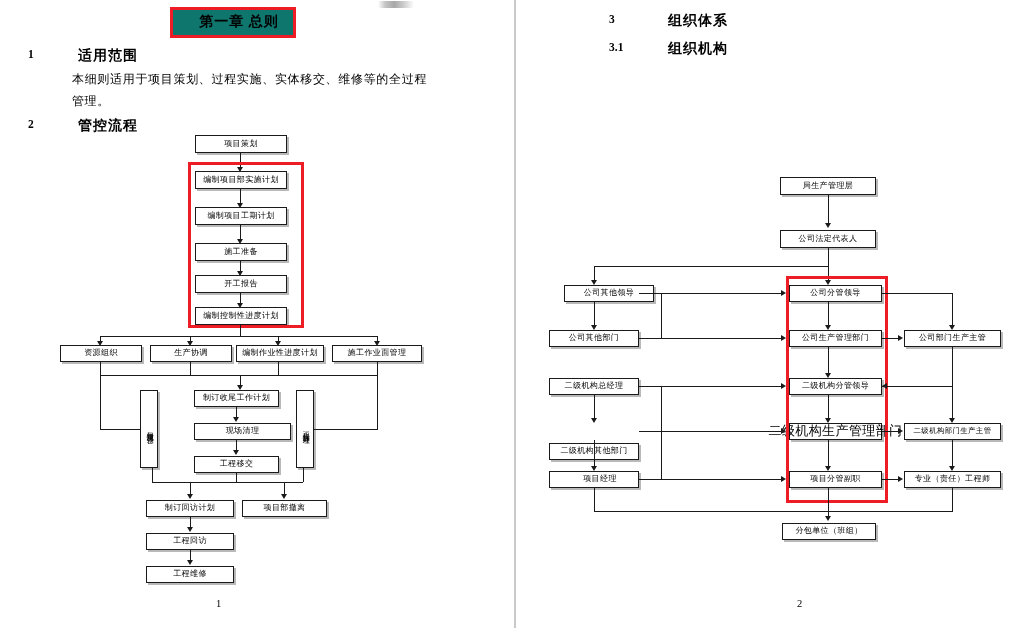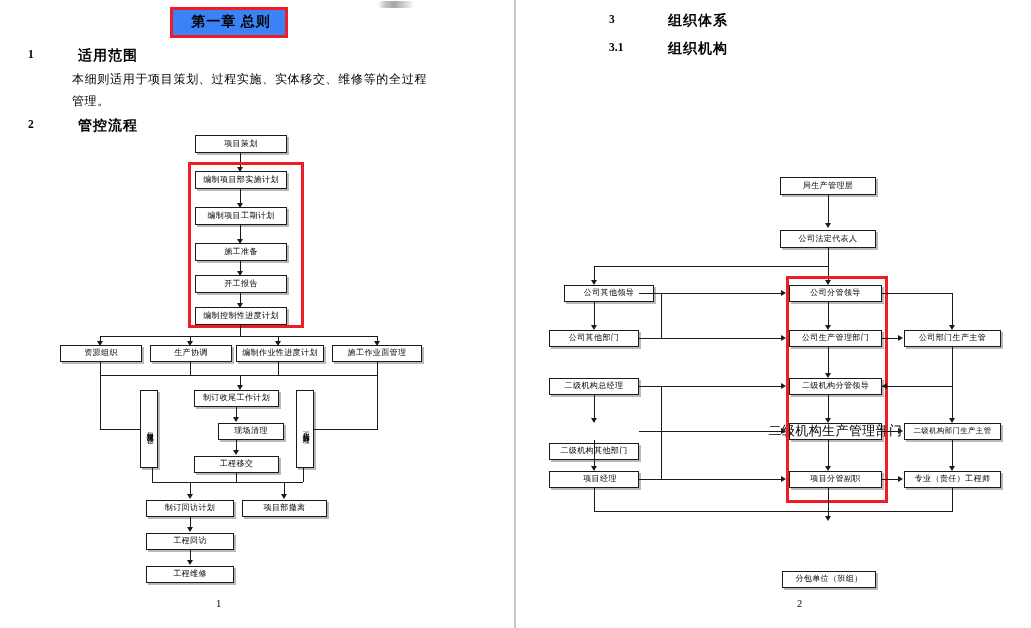--- a/index.html
+++ b/index.html
@@ -21,22 +21,22 @@
     background:linear-gradient(90deg,rgba(160,160,160,.0) 0%,rgba(150,150,150,.55) 20%,rgba(120,120,120,.65) 45%,rgba(150,150,150,.5) 70%,rgba(160,160,160,0) 100%);
     border-radius:2px;
   }
 
   
   .chapter-title{
     position:absolute;left:170px;top:7px;
     width:100px;text-align:center;
     font-weight:bold;font-size:14px;letter-spacing:1px;
     border:3px solid #ee1c25;
-    padding:3px 4px 4px 8px;
-    background:#3b82f6;
+    padding:3px 4px 4px 16px;
+    background:#0f766e;
   }
   .num{position:absolute;font-weight:bold;font-size:11.5px;}
   .head{position:absolute;font-weight:bold;font-size:14px;letter-spacing:1px;}
   .para{
     position:absolute;font-size:12px;line-height:22px;
     letter-spacing:.6px;text-align:justify;
   }
   .pagenum{position:absolute;font-size:10.5px;}
 
   
@@ -155,21 +155,21 @@
     <div class="ln h" style="left:100px;top:429px;width:40px;"></div>
 
     <div class="node vert" style="left:296px;top:390px;width:18px;height:78px;font-size:7px;">工程投诉处理</div>
     <div class="ln v" style="left:377px;top:375px;height:55px;"></div>
     <div class="ln h" style="left:314px;top:429px;width:63px;"></div>
 
     <div class="node" style="left:194px;top:390px;width:85px;height:17px;">制订收尾工作计划</div>
     <div class="ln v" style="left:236px;top:407px;height:12px;"></div>
     <div class="arrow down" style="left:233px;top:417px;"></div>
 
-    <div class="node" style="left:194px;top:423px;width:66px;height:17px;margin-left:24px;">现场清理</div>
+    <div class="node" style="left:194px;top:423px;width:97px;height:17px;">现场清理</div>
     <div class="ln v" style="left:236px;top:440px;height:12px;"></div>
     <div class="arrow down" style="left:233px;top:450px;"></div>
 
     <div class="node" style="left:194px;top:456px;width:85px;height:17px;">工程移交</div>
 
     <div class="ln v" style="left:236px;top:473px;height:10px;"></div>
     <div class="ln h" style="left:152px;top:482px;width:151px;"></div>
     <div class="ln v" style="left:152px;top:468px;height:14px;"></div>
     <div class="ln v" style="left:303px;top:468px;height:14px;"></div>
     <div class="ln v" style="left:190px;top:482px;height:14px;"></div>
@@ -290,17 +290,17 @@
     <div class="arrow down" style="left:433px;top:466px;"></div>
 
     <div class="ln h" style="left:366px;top:479px;width:17px;"></div>
     <div class="arrow right" style="left:382px;top:475.5px;"></div>
 
     <div class="ln v" style="left:78px;top:488px;height:24px;"></div>
     <div class="ln v" style="left:436px;top:488px;height:24px;"></div>
     <div class="ln h" style="left:78px;top:511px;width:358px;"></div>
     <div class="ln v" style="left:312px;top:488px;height:30px;"></div>
     <div class="arrow down" style="left:309px;top:516px;"></div>
-    <div class="node" style="left:266px;top:523px;width:94px;height:17px;margin-top:48px;">分包单位（班组）</div>
+    <div class="node" style="left:266px;top:523px;width:94px;height:17px;">分包单位（班组）</div>
   </div>
 
   <div class="pagenum" style="left:281px;top:598px;">2</div>
 </div>
 
 </body></html>

